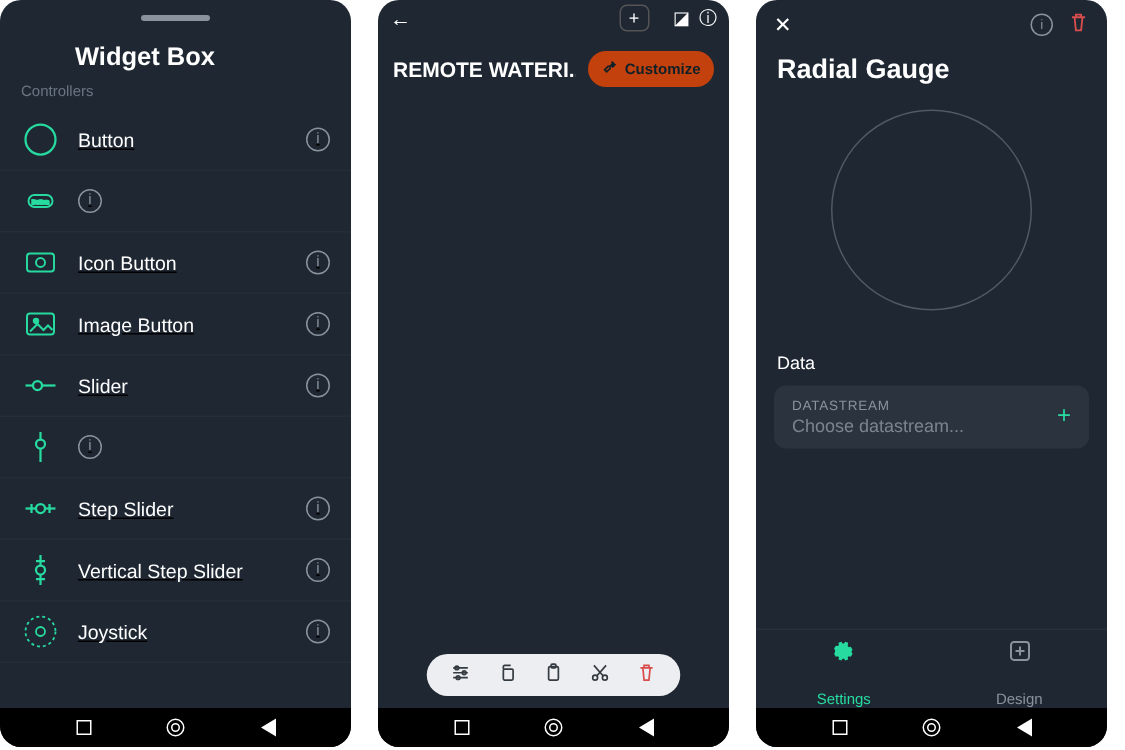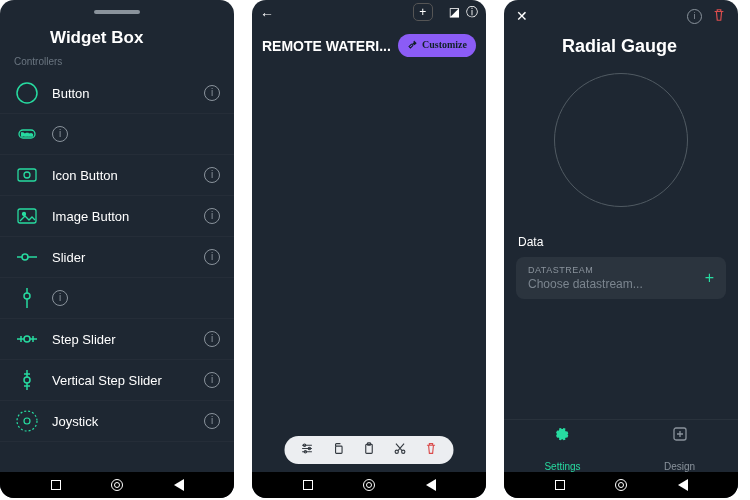--- a/index.html
+++ b/index.html
@@ -35,21 +35,21 @@
     font-size: 17px;
     font-weight: 600;
     padding: 0 14px 8px;
     margin-left: 36px;
   }
   .s1-section {
     color: #6a7580;
     font-size: 10px;
     padding: 0 14px 6px;
   }
-  .s1-list { flex: 1; overflow-y: hidden; }
+  .s1-list { flex: 1; overflow-y: hidden; text-decoration: underline; }
   .s1-row {
     display: flex;
     align-items: center;
     height: 41px;
     padding: 0 14px;
     border-bottom: 1px solid rgba(255,255,255,0.03);
   }
   .s1-ico {
     width: 26px;
     height: 26px;
@@ -100,30 +100,29 @@
   }
   .s2-name {
     color: #fff;
     font-weight: 700;
     font-size: 14px;
     flex: 1;
     white-space: nowrap;
     overflow: hidden;
   }
   .s2-cust {
-    background: #8b5cf6;
+    background: #c2410c;
     color: #102028;
     font-size: 10px;
     font-weight: 600;
     padding: 5px 9px;
     border-radius: 12px;
     display: flex;
-    align-items: flex-start;
+    align-items: center;
     gap: 4px;
-    font-family: Liberation Serif, serif;
   }
   .s2-canvas {
     flex: 1;
     margin: 2px 8px 8px;
     position: relative;
     background-image: radial-gradient(rgba(255,255,255,0.06) 1px, transparent 1px);
     background-size: 10px 10px;
   }
   .tab1 {
     position: absolute;
@@ -210,21 +209,20 @@
     font-size: 9px;
     text-align: center;
     line-height: 13px;
   }
   .s3-trash { color: #d94d4d; font-size: 13px; }
   .s3-title {
     color: #fff;
     font-size: 18px;
     font-weight: 600;
     padding: 4px 14px 12px;
-    margin-left: 44px;
   }
   .s3-gauge-wrap {
     display: flex;
     justify-content: center;
     padding: 4px 0 28px;
   }
   .s3-gauge {
     width: 134px; height: 134px;
     border: 1px solid #505a62;
     border-radius: 50%;

